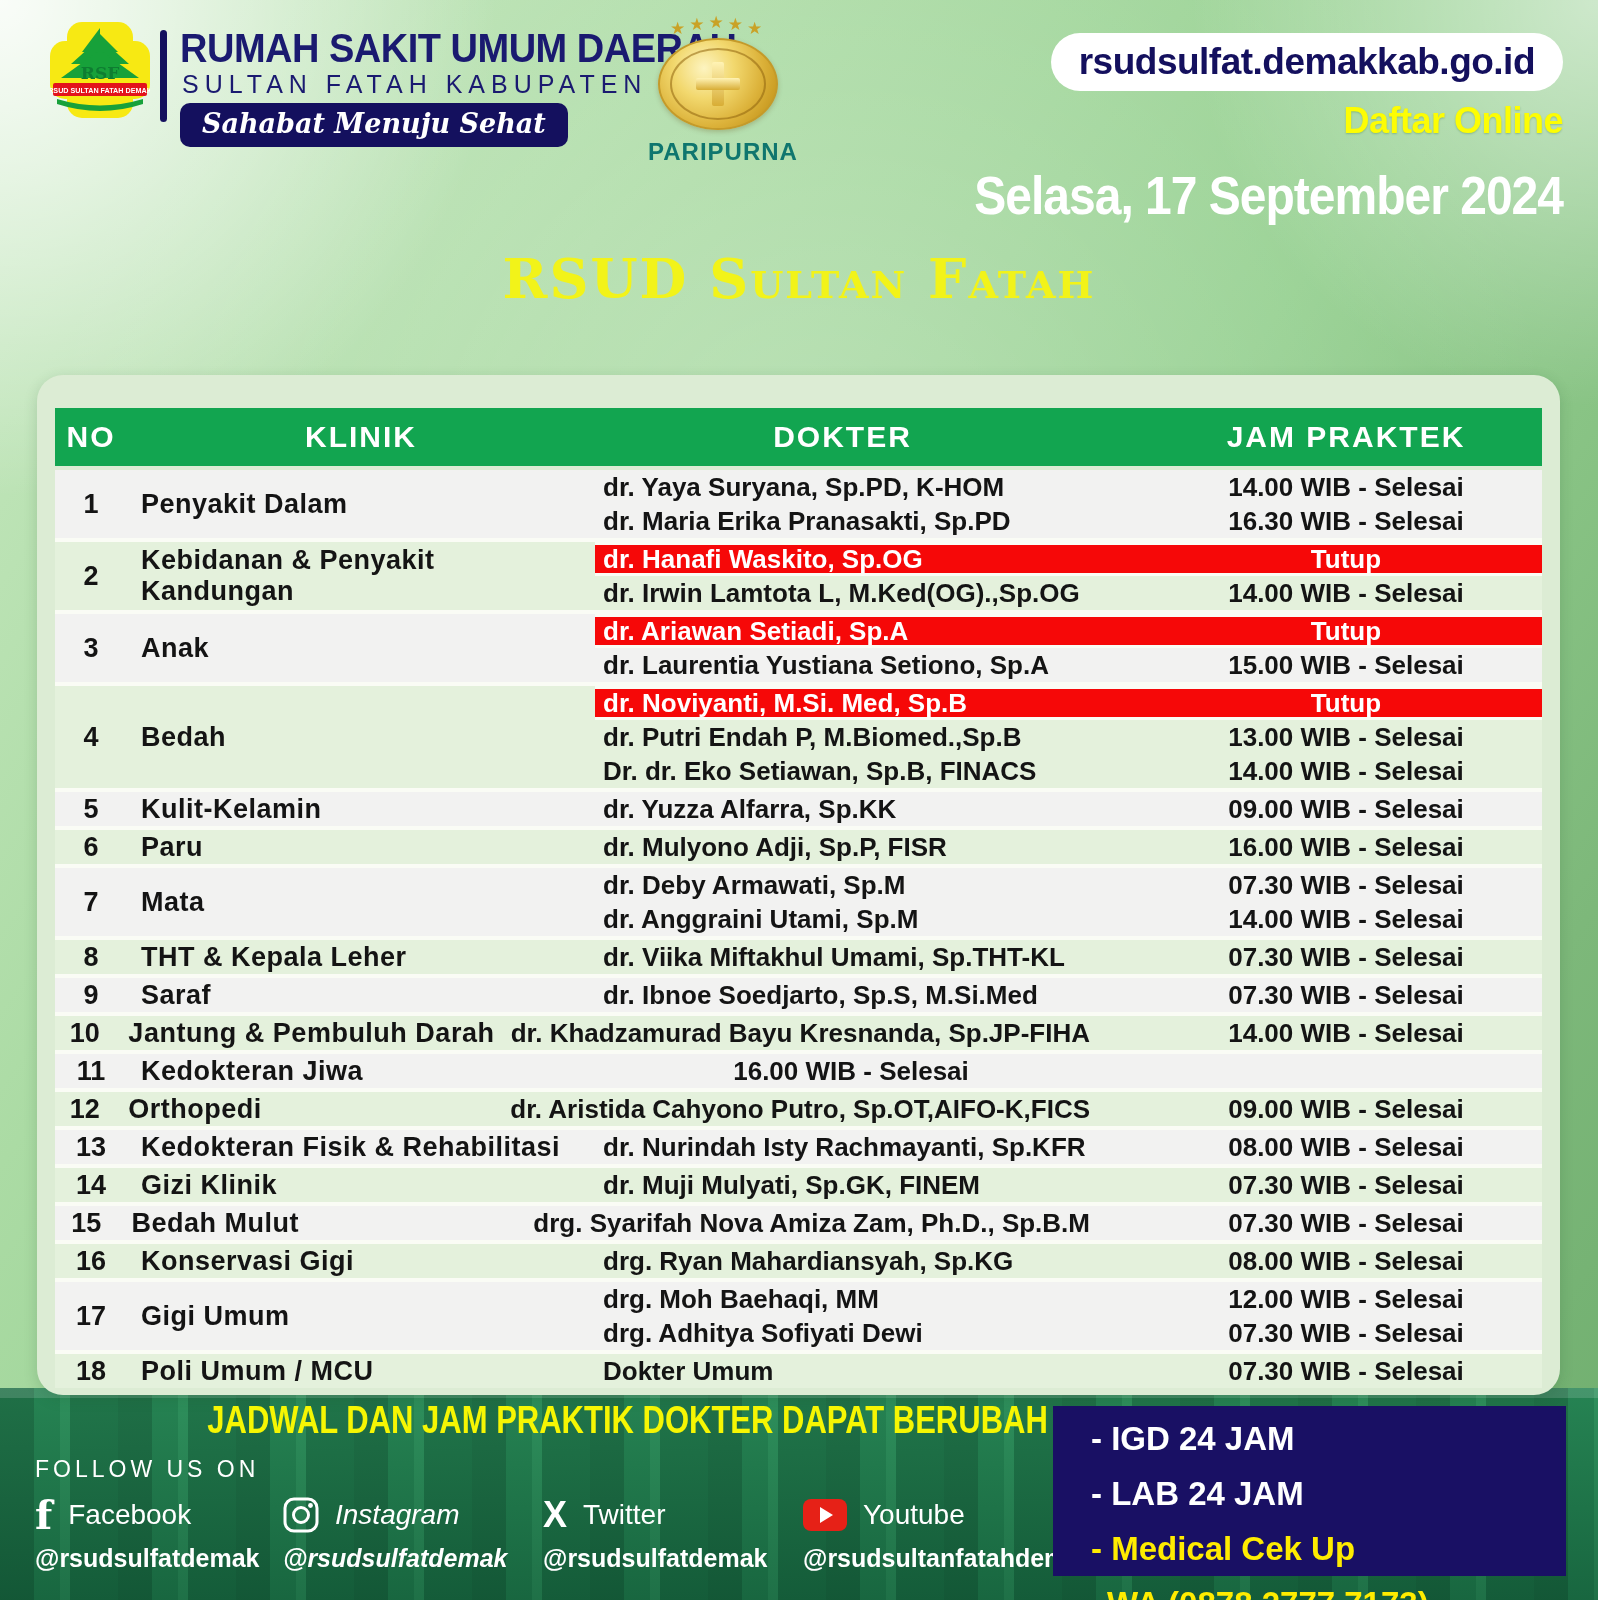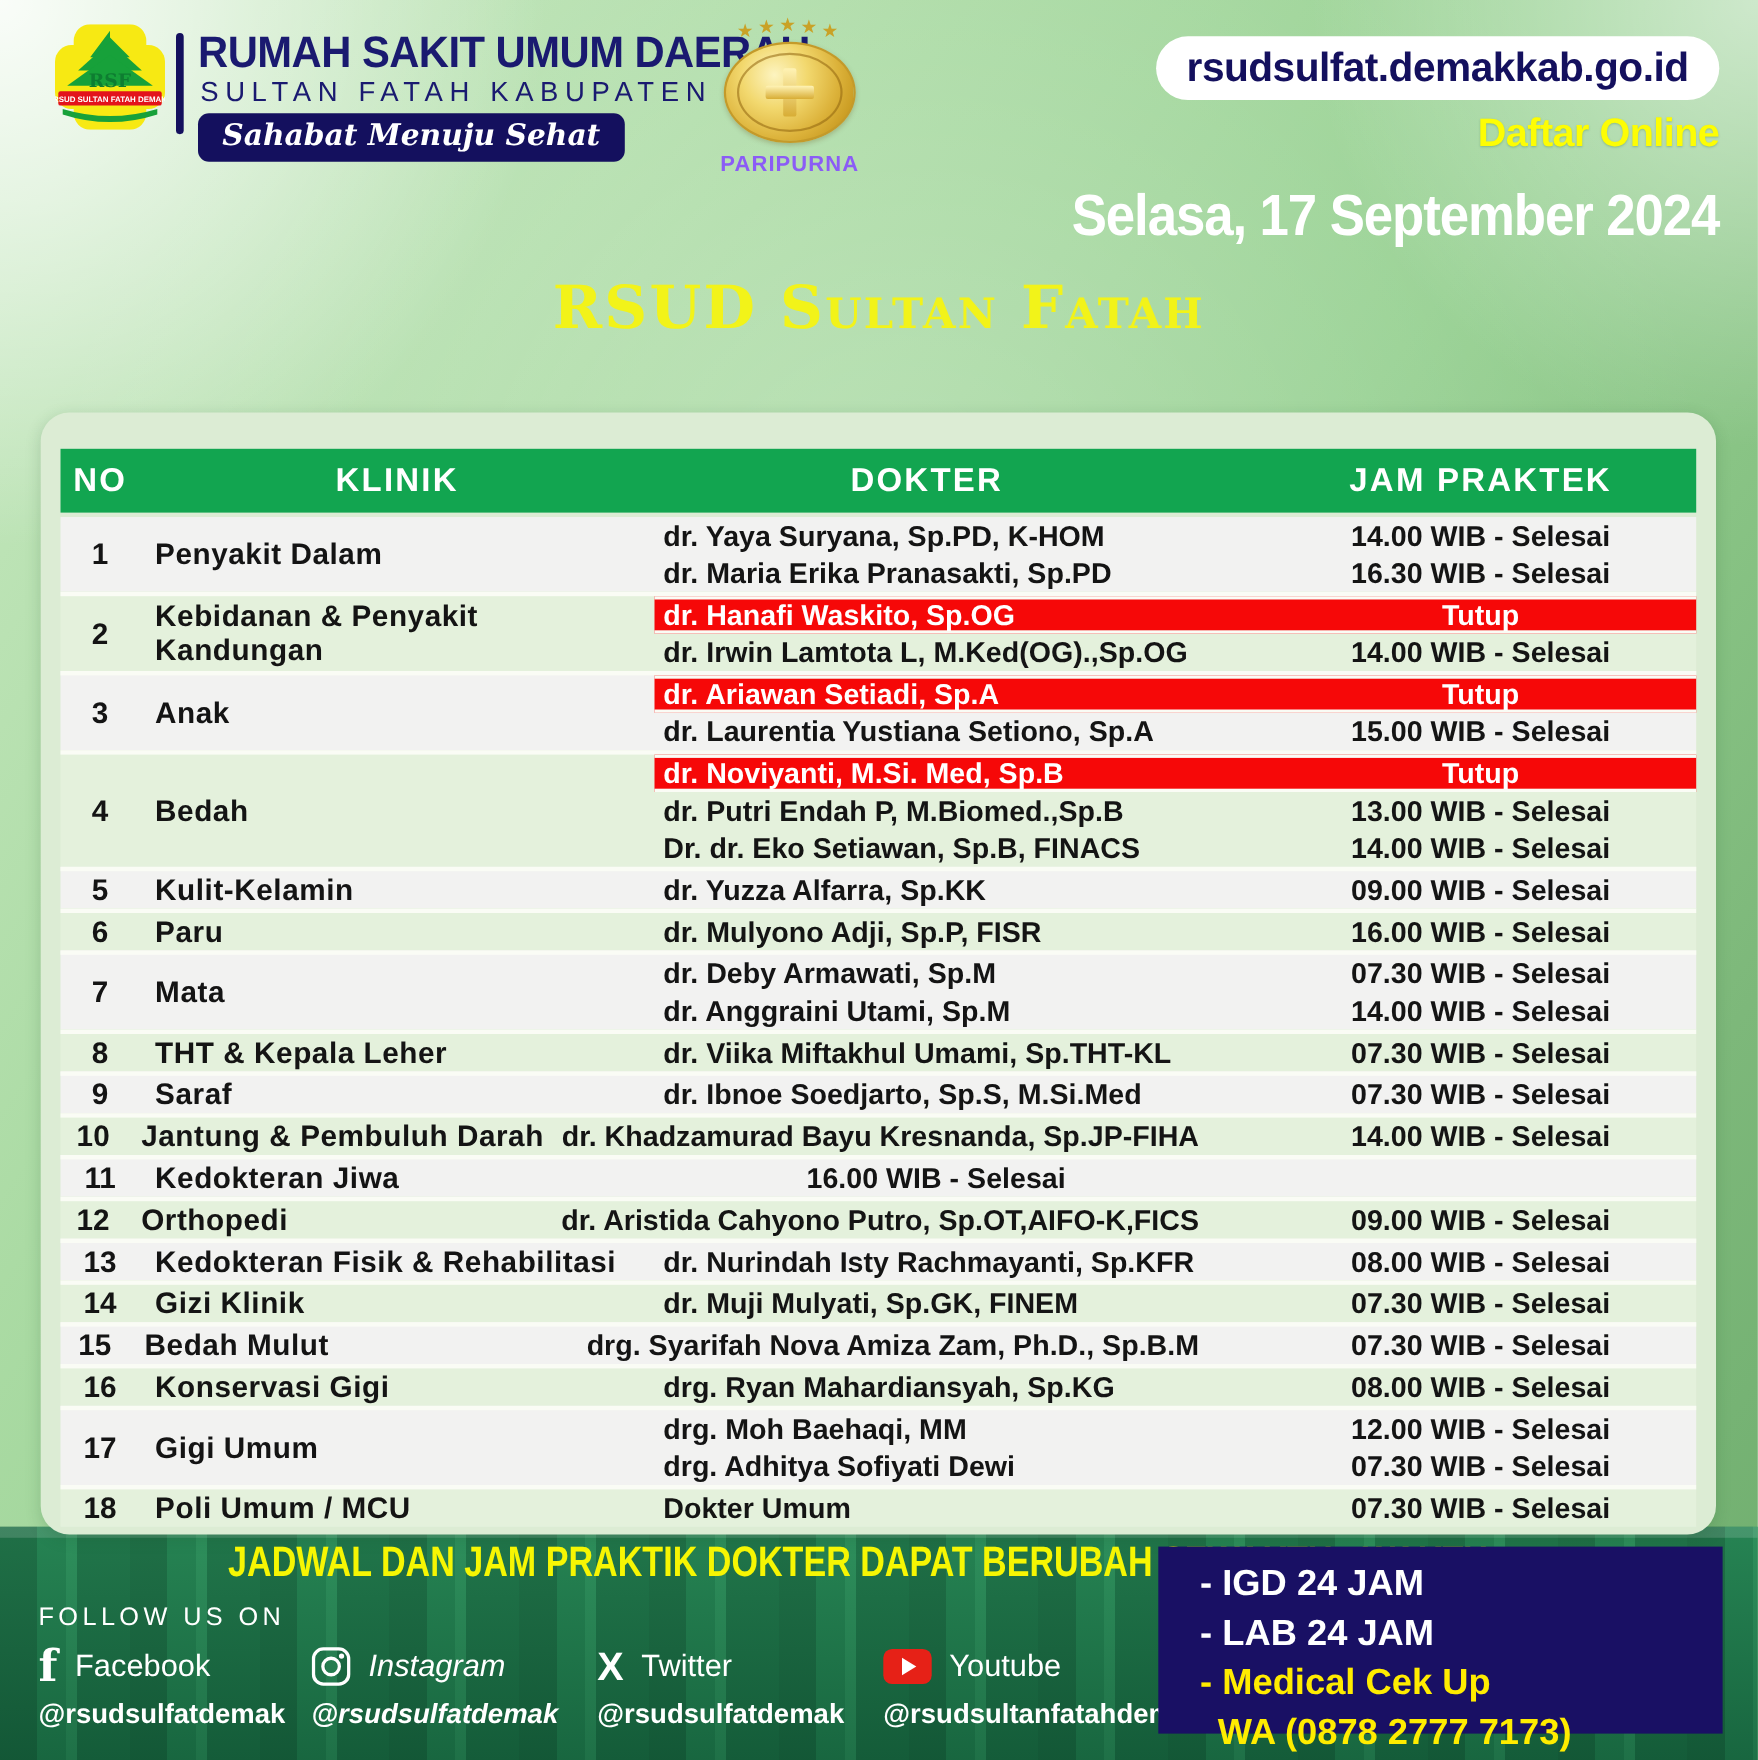--- a/index.html
+++ b/index.html
@@ -23,21 +23,21 @@
   .medal .stars{font-size:17px;color:#c9a227;letter-spacing:4px;line-height:1;height:22px;}
   .medal .stars span{display:inline-block;}
   .medal .stars .s1,.medal .stars .s5{transform:translateY(6px);}
   .medal .stars .s2,.medal .stars .s4{transform:translateY(2px);}
   .medal .coin{width:116px;height:88px;margin:2px auto 0;border-radius:50%;
     background:radial-gradient(circle at 38% 32%, #fdf4c0 0%, #f2d86e 32%, #dcb23a 62%, #b8860b 100%);
     border:2px solid #c49a2a;position:relative;box-shadow:0 2px 5px rgba(90,60,0,.25);}
   .medal .coin .ring{position:absolute;left:10px;top:8px;right:10px;bottom:8px;border-radius:50%;border:2px solid rgba(143,100,14,.55);}
   .medal .coin .cross-v{position:absolute;left:52px;top:22px;width:12px;height:44px;background:linear-gradient(#fff3b5,#d8ad35);border-radius:2px;}
   .medal .coin .cross-h{position:absolute;left:36px;top:38px;width:44px;height:12px;background:linear-gradient(#fff3b5,#d8ad35);border-radius:2px;}
-  .medal .label{margin-top:8px;font-size:20px;font-weight:bold;color:#8b5cf6;letter-spacing:1px;}
+  .medal .label{margin-top:8px;font-size:24px;font-weight:bold;color:#0f766e;letter-spacing:1px;}
   .pill{background:#fff;border-radius:34px;color:#14105e;font-weight:bold;display:flex;align-items:center;justify-content:center;white-space:nowrap;}
   .pill-site{position:absolute;right:35px;top:33px;height:58px;padding:0 28px;font-size:37px;letter-spacing:-.5px;}
   .daftar-row{position:absolute;right:35px;top:100px;display:flex;align-items:center;gap:14px;}
   .daftar-label{color:#fdfd04;font-weight:bold;font-size:36px;letter-spacing:-.5px;text-shadow:0 1px 2px rgba(0,80,30,.25);white-space:nowrap;}
   .pill-daftar{height:54px;padding:0 30px;font-size:36px;letter-spacing:-.5px;}
   .date-line{position:absolute;right:35px;top:166px;color:#fff;font-weight:bold;font-size:48px;letter-spacing:-1px;transform:scaleY(1.1);transform-origin:right top;white-space:nowrap;}
   
   .title{position:absolute;left:0;top:248px;width:100%;text-align:center;color:#f2f319;
     font-family:"DejaVu Serif",serif;font-variant:small-caps;font-weight:bold;}
   .title .t1{font-size:46px;line-height:1.1;letter-spacing:2px;}
@@ -74,21 +74,21 @@
   .follow{position:absolute;left:35px;top:1456px;color:#fff;font-size:23px;letter-spacing:4px;z-index:4;}
   .social{position:absolute;top:1492px;color:#fff;z-index:4;}
   .social .row{display:flex;align-items:center;gap:16px;height:46px;}
   .social .name{font-size:28px;}
   .social .handle{font-size:25px;font-weight:bold;margin-top:6px;white-space:nowrap;}
   .fb-glyph{font-family:"DejaVu Serif",serif;font-weight:bold;font-size:40px;line-height:1;}
   .x-glyph{font-weight:bold;font-size:36px;line-height:1;}
   .yt-icon{width:44px;height:32px;background:#e62117;border-radius:8px;display:flex;align-items:center;justify-content:center;}
   .yt-icon .tri{width:0;height:0;border-left:13px solid #fff;border-top:8px solid transparent;border-bottom:8px solid transparent;margin-left:3px;}
   .info-box{position:absolute;left:1053px;top:1406px;width:513px;height:170px;background:#191064;z-index:4;
-    box-sizing:border-box;padding:14px 10px 0 38px;display:flex;flex-direction:column;justify-content:flex-start;gap:6px;}
+    box-sizing:border-box;padding:14px 10px 0 38px;display:flex;flex-direction:column;justify-content:flex-start;gap:16px;}
   .info-box div{font-weight:bold;font-size:33px;line-height:1.18;white-space:nowrap;}
   .info-box .w{color:#fff;}
   .info-box .y{color:#ffec00;}
   .info-box .indent{padding-left:16px;}
 </style>
 </head>
 <body>
 
 <div class="photo-strip"></div>
 

